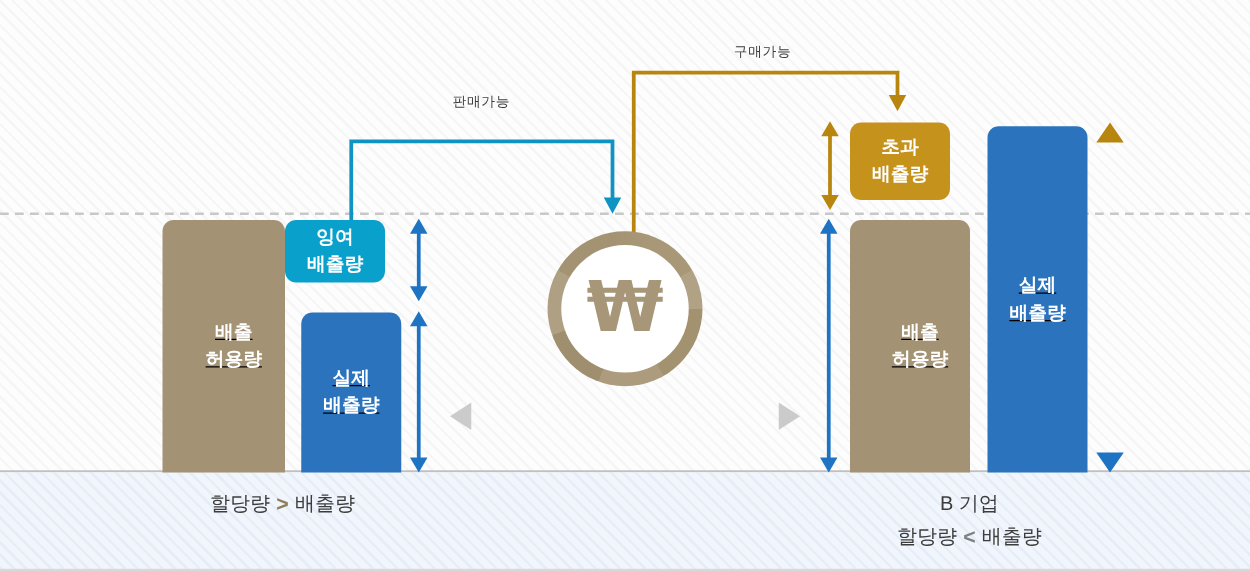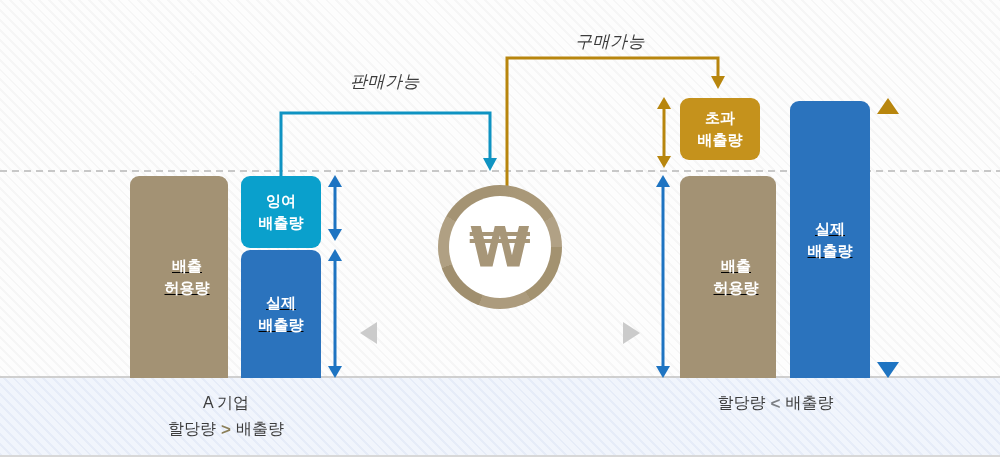--- a/index.html
+++ b/index.html
@@ -25,21 +25,21 @@
     color:#fff;font-size:15px;font-weight:600;line-height:1.45;
     text-align:center;white-space:pre-line;
   }
   .brown{background:var(--bar_brown);padding-left:16px;}
   .cyan{background:var(--cyan);}
   .blue{background:var(--blue);}
   .goldbox{background:var(--gold);}
   .r-top{border-radius:9px 9px 0 0;text-decoration:underline;}
   .r-all{border-radius:9px;}
   .bar-a-allow{left:130px;top:176px;width:82px;height:202px;}
-  .box-a-surplus{left:241px;top:176px;width:80px;height:72px;}
+  .box-a-surplus{left:228px;top:176px;width:80px;height:50px;}
   .box-a-actual{left:241px;top:250px;width:80px;height:128px;}
   .box-b-excess{left:680px;top:98px;width:80px;height:62px;}
   .bar-b-allow{left:680px;top:176px;width:80px;height:202px;}
   .bar-b-actual{left:790px;top:101px;width:80px;height:277px;}
 
   
   .coin{
     position:absolute;left:438px;top:185px;width:124px;height:124px;z-index:4;
     border-radius:50%;
     background:conic-gradient(from 20deg,#a99878 0 40deg,#b1a185 40deg 70deg,#a39270 70deg 130deg,#ac9b7d 130deg 180deg,#a08f6f 180deg 230deg,#b0a083 230deg 280deg,#a49373 280deg 330deg,#a99878 360deg);
@@ -47,21 +47,21 @@
   }
   .coin::before{content:"";position:absolute;inset:11px;background:#fff;border-radius:50%;}
   .won{
     position:relative;z-index:1;color:var(--tan);
     font-family:"DejaVu Sans",sans-serif;font-size:56px;font-weight:700;line-height:1;
   }
 
   
   .toplabel{
     position:absolute;z-index:5;transform:translate(-50%,-50%);
-    color:var(--text_dark);font-size:17px;letter-spacing:.5px;font-style:italic;
+    color:var(--text_dark);font-size:11px;letter-spacing:.5px;
   }
   .sell-label{left:385px;top:81px;}
   .buy-label{left:610px;top:41px;}
 
   
   .caption{position:absolute;top:393px;z-index:5;text-align:center;color:var(--text_dark);}
   .caption-a{left:130px;width:192px;}
   .caption-b{left:680px;width:191px;}
   .cname{font-size:16px;margin-bottom:5px;}
   .cmp{font-size:16px;display:flex;align-items:center;justify-content:center;gap:5px;}
@@ -180,28 +180,28 @@
   </svg>
 
   <div class="coin">
     <span class="won">₩</span>
   </div>
 
   <div class="toplabel sell-label">판매가능</div>
   <div class="toplabel buy-label">구매가능</div>
 
   <div class="caption caption-a">
-    <div class="cname">A 기업</div>
     <div class="cmp">
       <span>할당량</span>
       <span class="op op-a">&gt;</span>
       <span>배출량</span>
     </div>
   </div>
   <div class="caption caption-b">
+    <div class="cname">B 기업</div>
     <div class="cmp">
       <span>할당량</span>
       <span class="op op-b">&lt;</span>
       <span>배출량</span>
     </div>
   </div>
 
 </div>
 
 </body></html>

